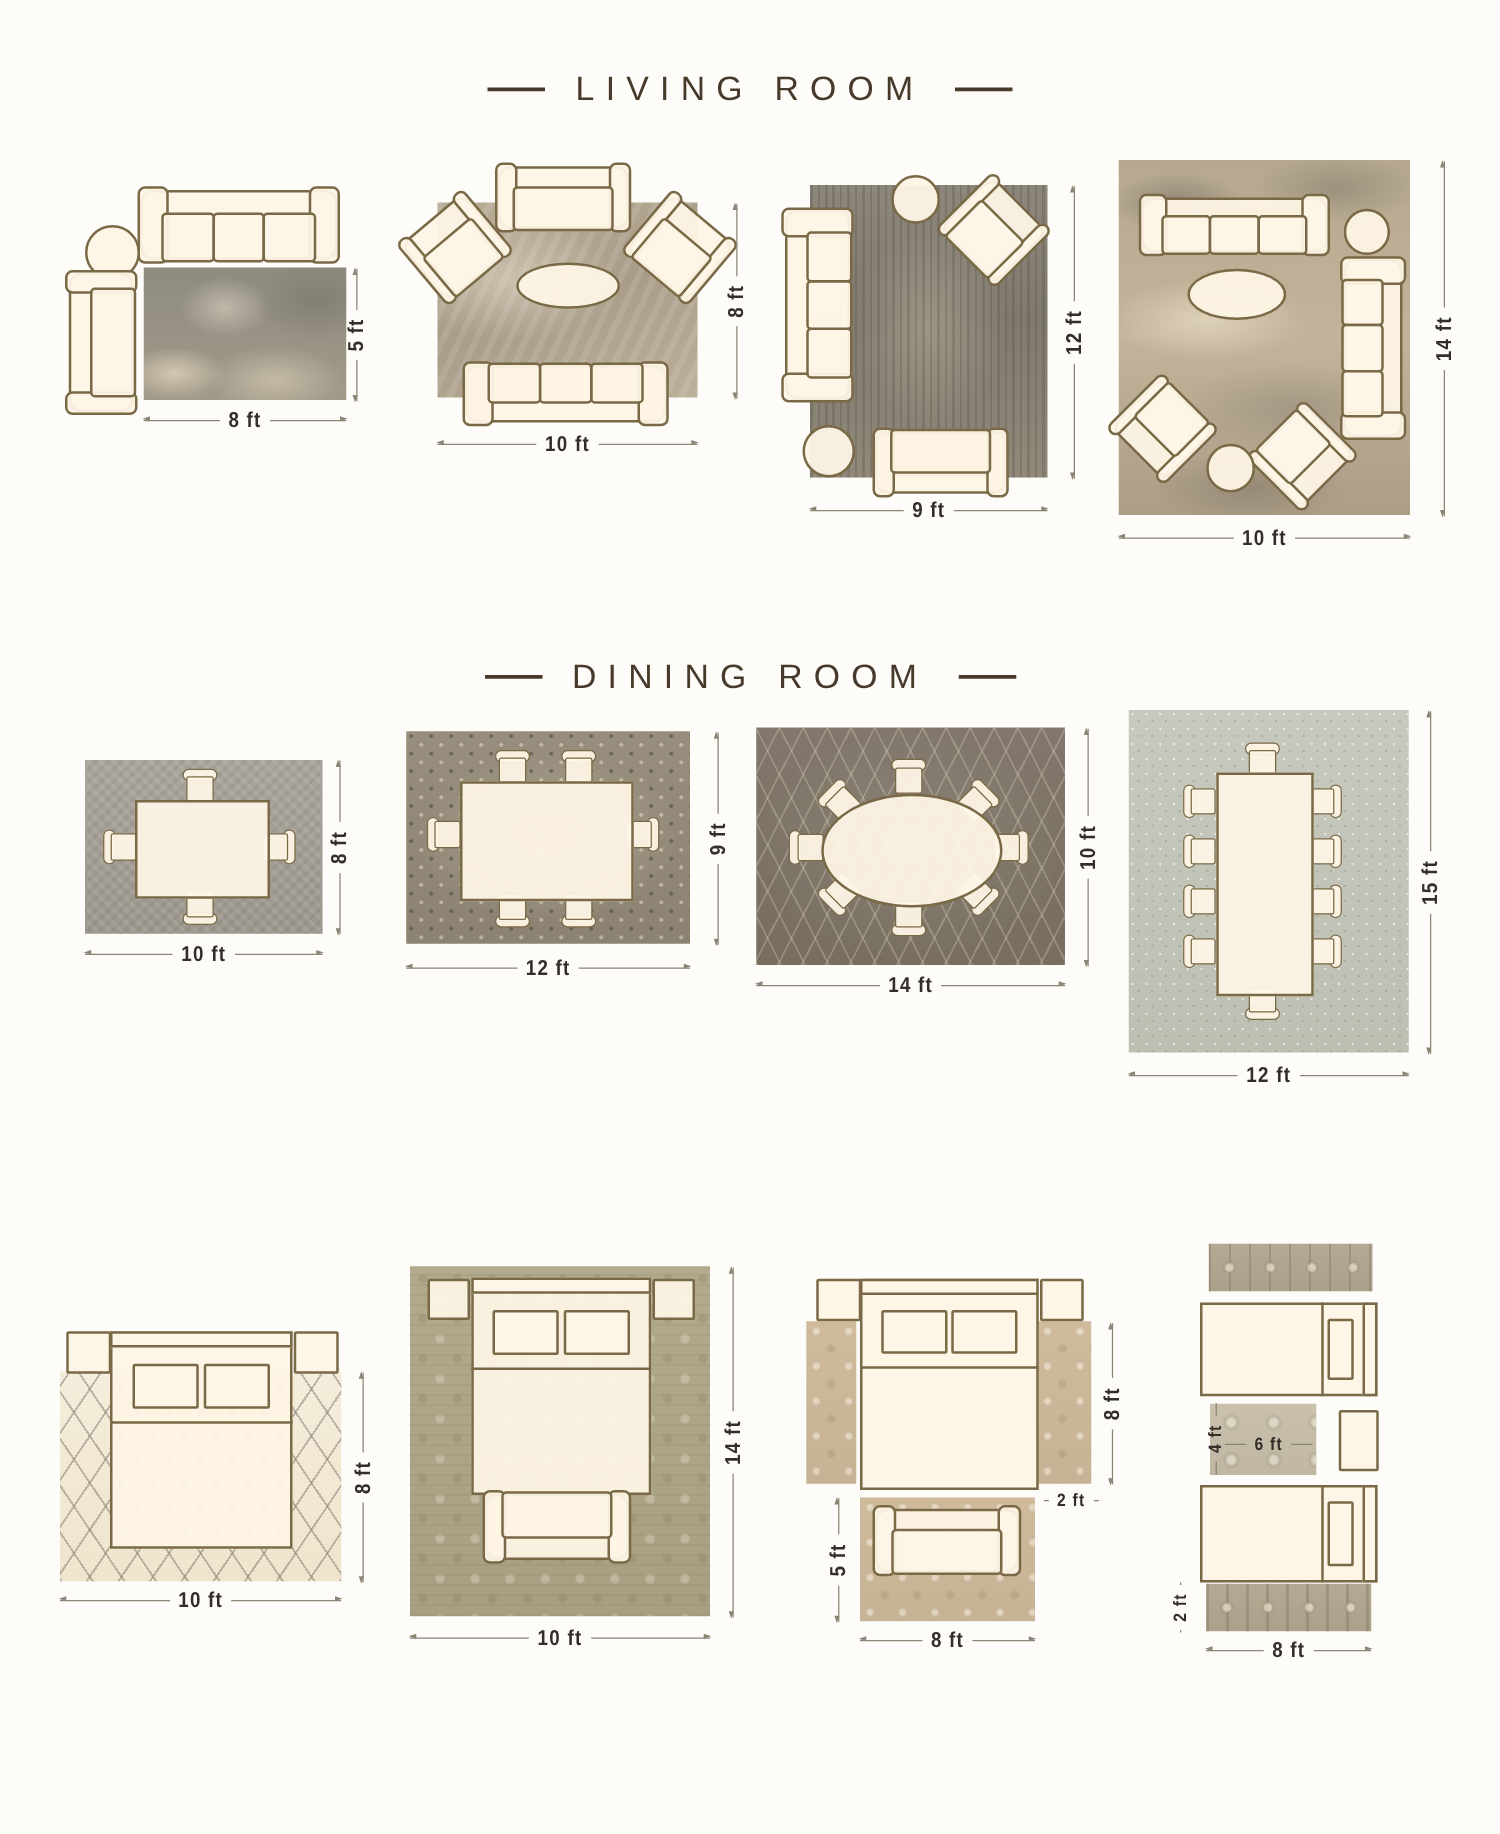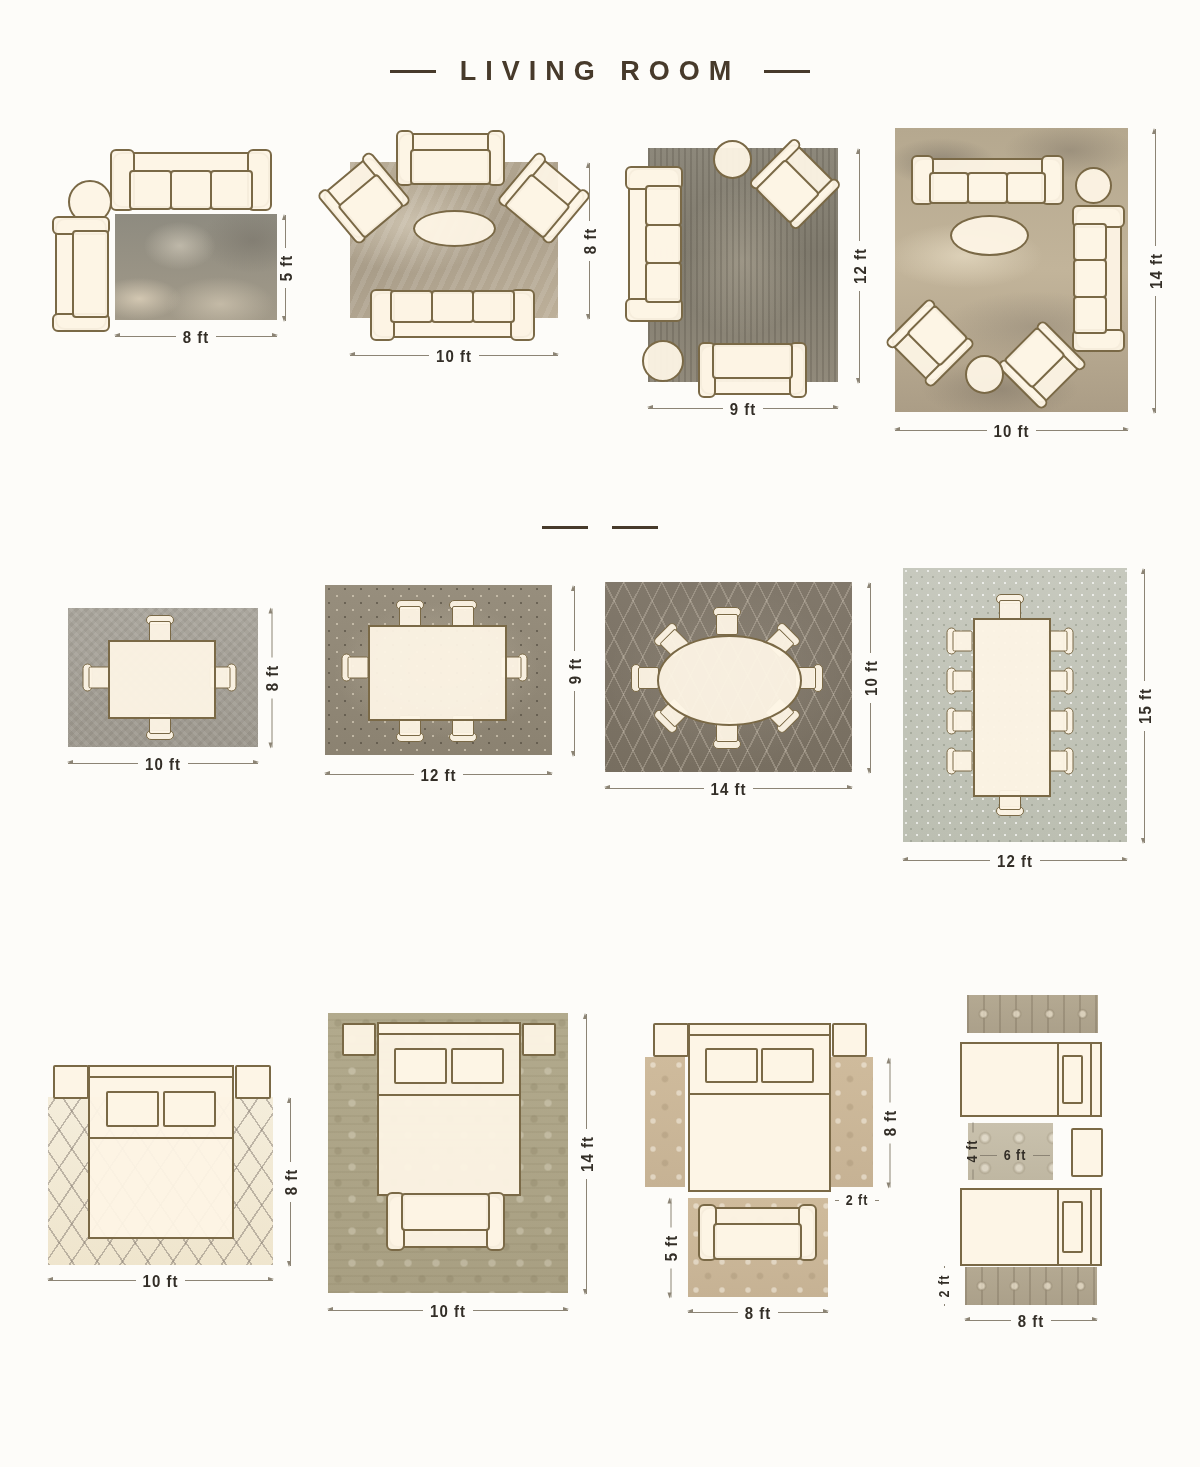--- a/index.html
+++ b/index.html
@@ -1,20 +1,20 @@
 <!DOCTYPE html>
 <html><head>
 <meta charset="utf-8">
 <style>
   html,body{margin:0;padding:0;background:#fdfcf9;}
   #canvas{position:relative;width:1200px;height:1467px;margin:0 auto;background:#fdfcf9;
     font-family:"Liberation Sans",sans-serif;overflow:hidden;
     --ol:#7a6946; --fill:#fdf4e5; --fillt:rgba(253,244,229,.95);}
   .sec-title{position:absolute;left:0;width:100%;display:flex;justify-content:center;align-items:center;gap:24px;
-    color:#473a2b;font-weight:700;font-size:27px;letter-spacing:9px;}
+    color:#473a2b;font-weight:400;font-size:27px;letter-spacing:9px;}
   .tdash{width:46px;height:0;border-top:3px solid #473a2b;}
   .panel{position:absolute;}
   .rug{position:absolute;z-index:1;}
   .furn{position:absolute;z-index:2;}
   
   .sofa .shell{position:absolute;inset:0;border:2px solid var(--ol);border-radius:10px;background:var(--fillt);}
   .sofa .arm{position:absolute;top:-3px;bottom:-3px;width:13%;border:2px solid var(--ol);border-radius:6px;background:var(--fillt);}
   .arm-l{left:-2px;} .arm-r{right:-2px;}
   .sofa .cushions{position:absolute;left:11%;right:11%;top:32%;bottom:-2px;display:flex;}
   .cushion{flex:1;border:2px solid var(--ol);border-radius:4px;background:var(--fillt);}
@@ -297,20 +297,21 @@
     </div>
     <div class="hdim" style="left:2px;top:304px;width:233px;">
       <div class="dline tip-l"></div>
         <span class="lab">10 ft</span>
         <div class="dline tip-r"></div>
     </div>
   </div>
 
   <div class="sec-title" style="top:526px;">
     <span class="tdash"></span>
+    <span>DINING ROOM</span>
     <span class="tdash"></span>
   </div>
 
   <div class="panel" style="left:58px;top:592px;width:240px;height:185px;">
     <div class="rug rug-dr1" style="left:10px;top:16px;width:190px;height:139px;"></div>
     <div class="chair" style="left:89px;top:23px;width:26px;height:27px;">
         <div class="cback"></div>
         <div class="seat"></div>
       </div>
     <div class="chair" style="left:89px;top:121px;width:26px;height:27px;transform:rotate(180deg);">

